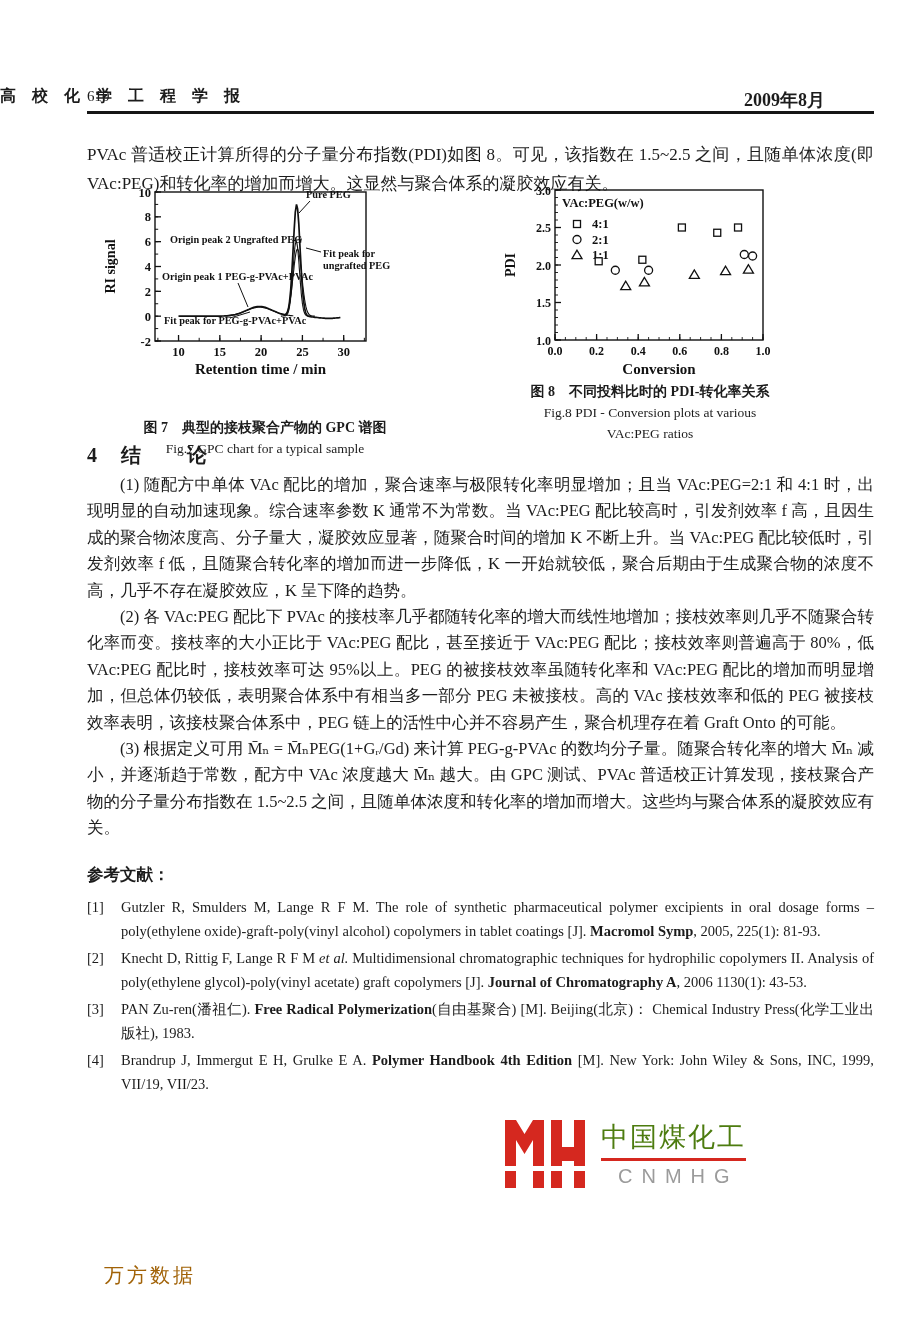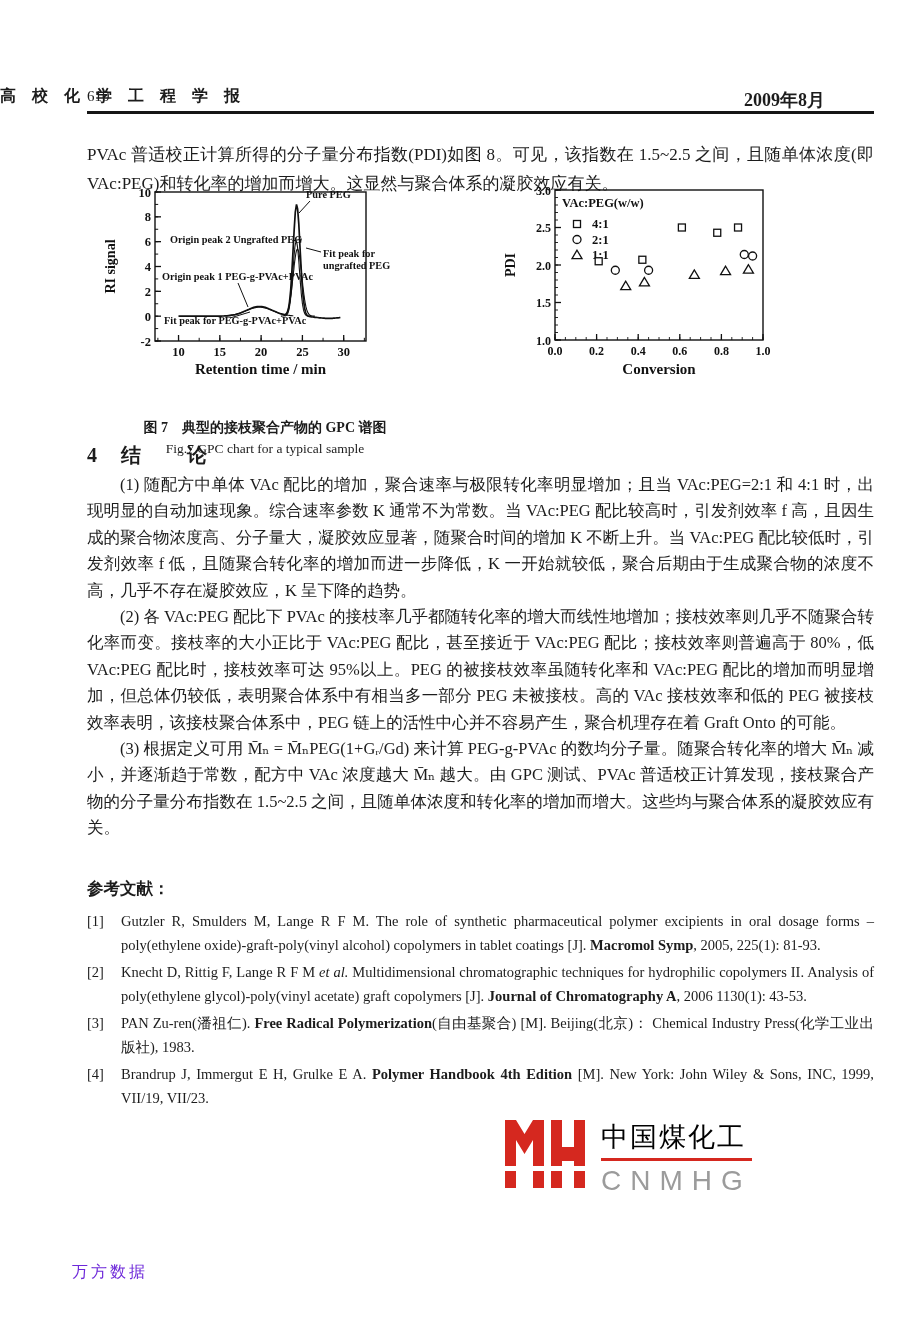--- a/index.html
+++ b/index.html
@@ -17,35 +17,35 @@
   #conclusions{left:87px;top:472px;width:787px;font-size:16.5px;line-height:26.4px;text-align:justify;}
   #conclusions p{margin:0;text-indent:2em;}
   
   #fig7{left:100px;top:182px;}
   #fig8{left:500px;top:182px;}
   .cap{position:absolute;text-align:center;font-size:13.5px;line-height:21px;}
   #cap7{left:112px;top:381px;width:306px;margin-top:36px;}
   #cap8{left:500px;top:381px;width:300px;}
   .cap-zh{font-weight:bold;font-size:14px;}
   
-  #refs{left:87px;top:864px;width:787px;margin-top:14px;}
+  #refs{left:87px;top:864px;width:787px;}
   #refs-heading{font-size:16.5px;font-weight:bold;margin:0 0 9px 0;}
   .ref{display:flex;font-size:14.5px;line-height:24px;margin-bottom:3px;}
   .ref-id{width:34px;flex:none;}
   .ref-body{flex:1;text-align:justify;}
   .ref-body .b{font-weight:bold;}
   .ref-body .i{font-style:italic;}
   
   #logo{left:505px;top:1120px;display:flex;align-items:flex-start;}
   #logo-text{margin-left:16px;padding-top:2px;font-family:"Liberation Sans","DejaVu Sans",sans-serif;}
   #logo-cn{font-size:27px;color:#3c3c3c;letter-spacing:2px;line-height:30px;}
   #logo-rule{height:3px;margin:6px 0 4px 0;}
-  #logo-en{font-size:28px;color:#9b9b9b;letter-spacing:9px;}
-  
-  #watermark{left:72px;top:1262px;font-size:16px;color:#6d28d9;letter-spacing:3px;
+  #logo-en{font-size:20px;color:#9b9b9b;letter-spacing:9px;margin-left:17px;}
+  
+  #watermark{left:104px;top:1262px;font-size:20px;color:#a16207;letter-spacing:3px;
              font-family:"Liberation Sans","DejaVu Sans",sans-serif;}
 </style>
 </head>
 <body>
 
 <div id="page">
 
   <div class="abs" id="header-pageno">610</div>
   <div class="abs" id="header-title">高 校 化 学 工 程 学 报</div>
   <div class="abs" id="header-date">2009年8月</div>
@@ -227,20 +227,25 @@
           <polygon points="225.56,84.2 220.56,92.6 230.56,92.6" fill="#fff" stroke="#111" stroke-width="1.3"></polygon>
           <polygon points="248.44,82.7 243.44,91.1 253.44,91.1" fill="#fff" stroke="#111" stroke-width="1.3"></polygon>
         </g>
       </g>
     </svg>
 
   <div class="cap" id="cap7">
     <div class="cap-zh">图 7　典型的接枝聚合产物的 GPC 谱图</div>
     <div>Fig.7  GPC chart for a typical sample</div>
   </div>
+  <div class="cap" id="cap8">
+    <div class="cap-zh">图 8　不同投料比时的 PDI-转化率关系</div>
+    <div>Fig.8  PDI - Conversion plots at various</div>
+    <div>VAc:PEG ratios</div>
+  </div>
 
   <div class="abs" id="sec-heading">4　结　　论</div>
 
   <div class="abs" id="conclusions">
     <p>(1) 随配方中单体 VAc 配比的增加，聚合速率与极限转化率明显增加；且当 VAc:PEG=2:1 和 4:1 时，出现明显的自动加速现象。综合速率参数 K 通常不为常数。当 VAc:PEG 配比较高时，引发剂效率 f 高，且因生成的聚合物浓度高、分子量大，凝胶效应显著，随聚合时间的增加 K 不断上升。当 VAc:PEG 配比较低时，引发剂效率 f 低，且随聚合转化率的增加而进一步降低，K 一开始就较低，聚合后期由于生成聚合物的浓度不高，几乎不存在凝胶效应，K 呈下降的趋势。</p>
     <p>(2) 各 VAc:PEG 配比下 PVAc 的接枝率几乎都随转化率的增大而线性地增加；接枝效率则几乎不随聚合转化率而变。接枝率的大小正比于 VAc:PEG 配比，甚至接近于 VAc:PEG 配比；接枝效率则普遍高于 80%，低 VAc:PEG 配比时，接枝效率可达 95%以上。PEG 的被接枝效率虽随转化率和 VAc:PEG 配比的增加而明显增加，但总体仍较低，表明聚合体系中有相当多一部分 PEG 未被接枝。高的 VAc 接枝效率和低的 PEG 被接枝效率表明，该接枝聚合体系中，PEG 链上的活性中心并不容易产生，聚合机理存在着 Graft Onto 的可能。</p>
     <p>(3) 根据定义可用 M̄ₙ = M̄ₙPEG(1+Gᵣ/Gd) 来计算 PEG-g-PVAc 的数均分子量。随聚合转化率的增大 M̄ₙ 减小，并逐渐趋于常数，配方中 VAc 浓度越大 M̄ₙ 越大。由 GPC 测试、PVAc 普适校正计算发现，接枝聚合产物的分子量分布指数在 1.5~2.5 之间，且随单体浓度和转化率的增加而增大。这些均与聚合体系的凝胶效应有关。</p>
   </div>
 
   <div class="abs" id="refs">
@@ -267,20 +272,20 @@
 
   <div class="abs" id="logo">
     <svg id="logo-mark" width="80" height="68" viewBox="0 0 80 68">
       <g fill="#d5281f">
         <path d="M0,0 H11 L19.5,14 L28,0 H39 V68 H28 V20 L19.5,34 L11,20 V68 H0 Z"></path>
         <path d="M46,0 H57 V27 H69 V0 H80 V68 H69 V41 H57 V68 H46 Z"></path>
       </g>
       <rect x="-2" y="46" width="84" height="5" fill="#ffffff"></rect>
     </svg>
     <div id="logo-text">
-      <div id="logo-cn" style="color: #000000;">中国煤化工</div>
+      <div id="logo-cn" style="color: #4d7c0f;">中国煤化工</div>
       <div id="logo-rule" style="background: rgb(213, 40, 31);"></div>
       <div id="logo-en" style="color: rgb(155, 155, 155);">CNMHG</div>
     </div>
   </div>
 
   <div class="abs" id="watermark">万方数据</div>
 </div>
 
 </body></html>

